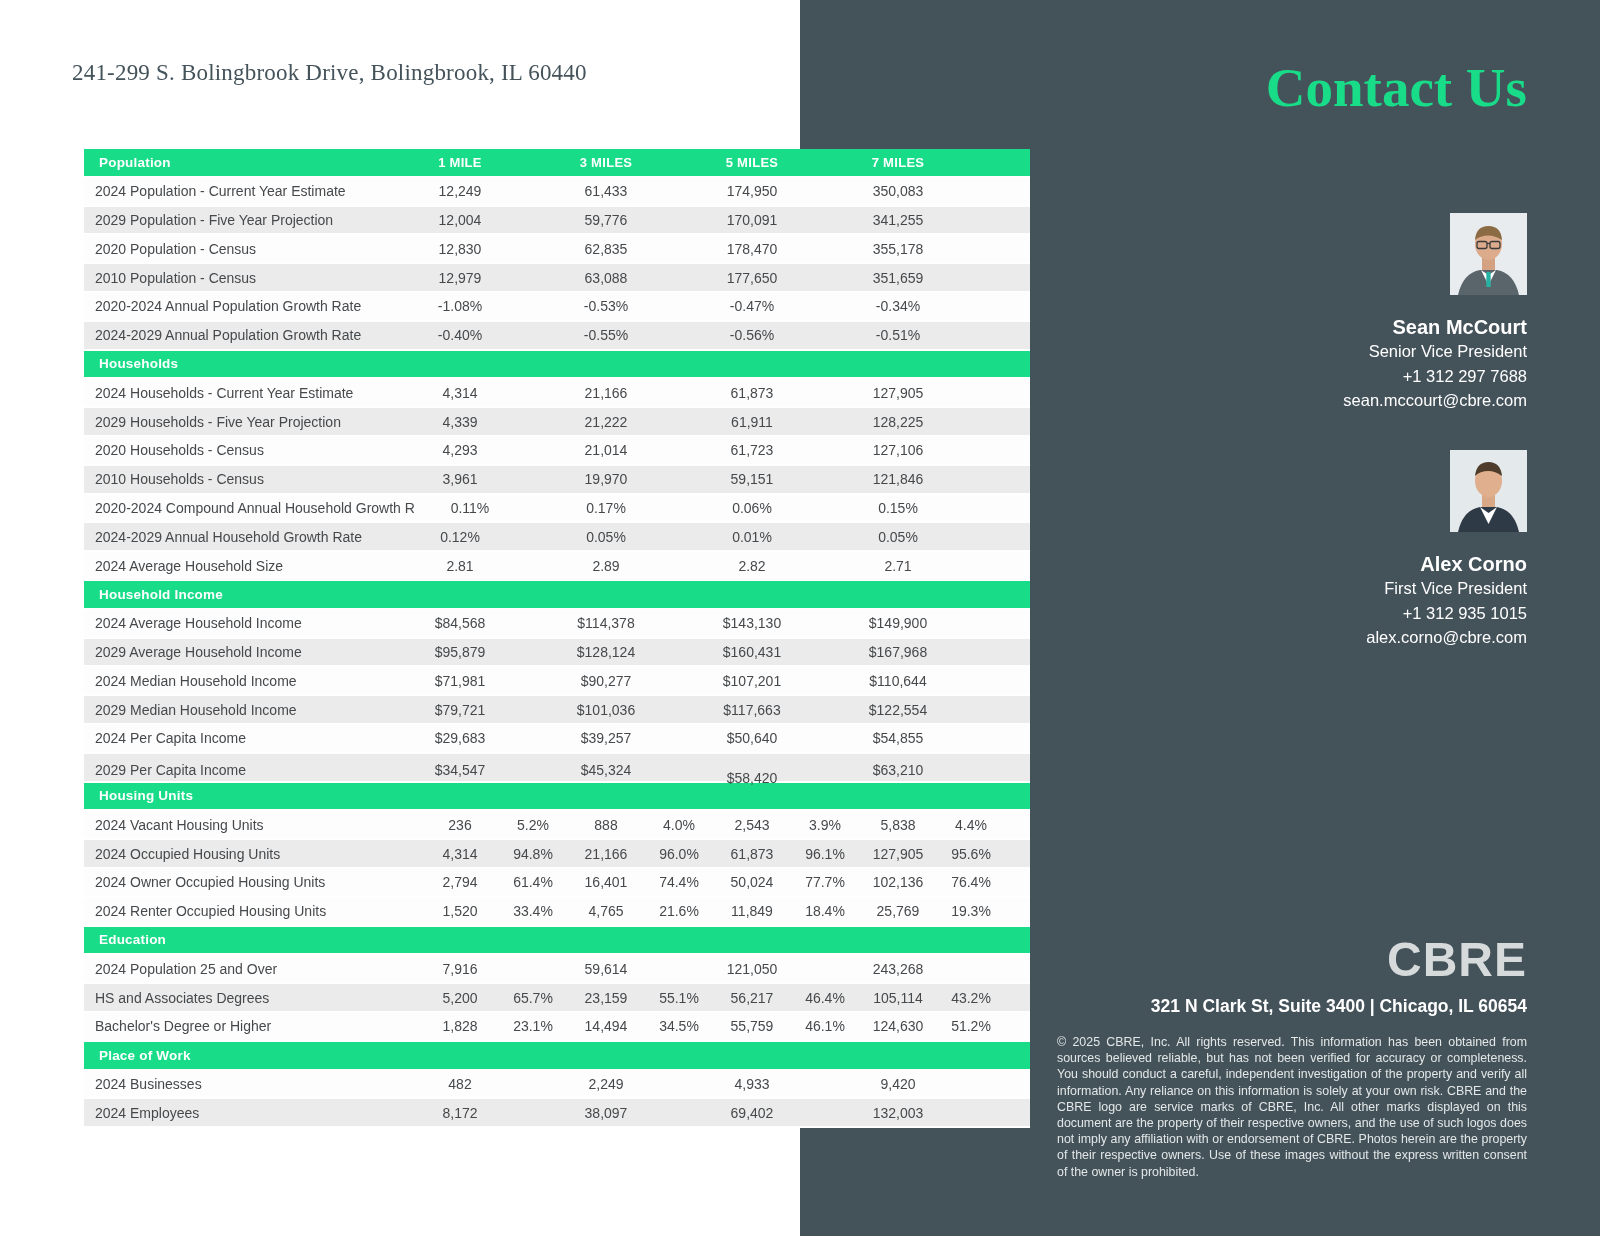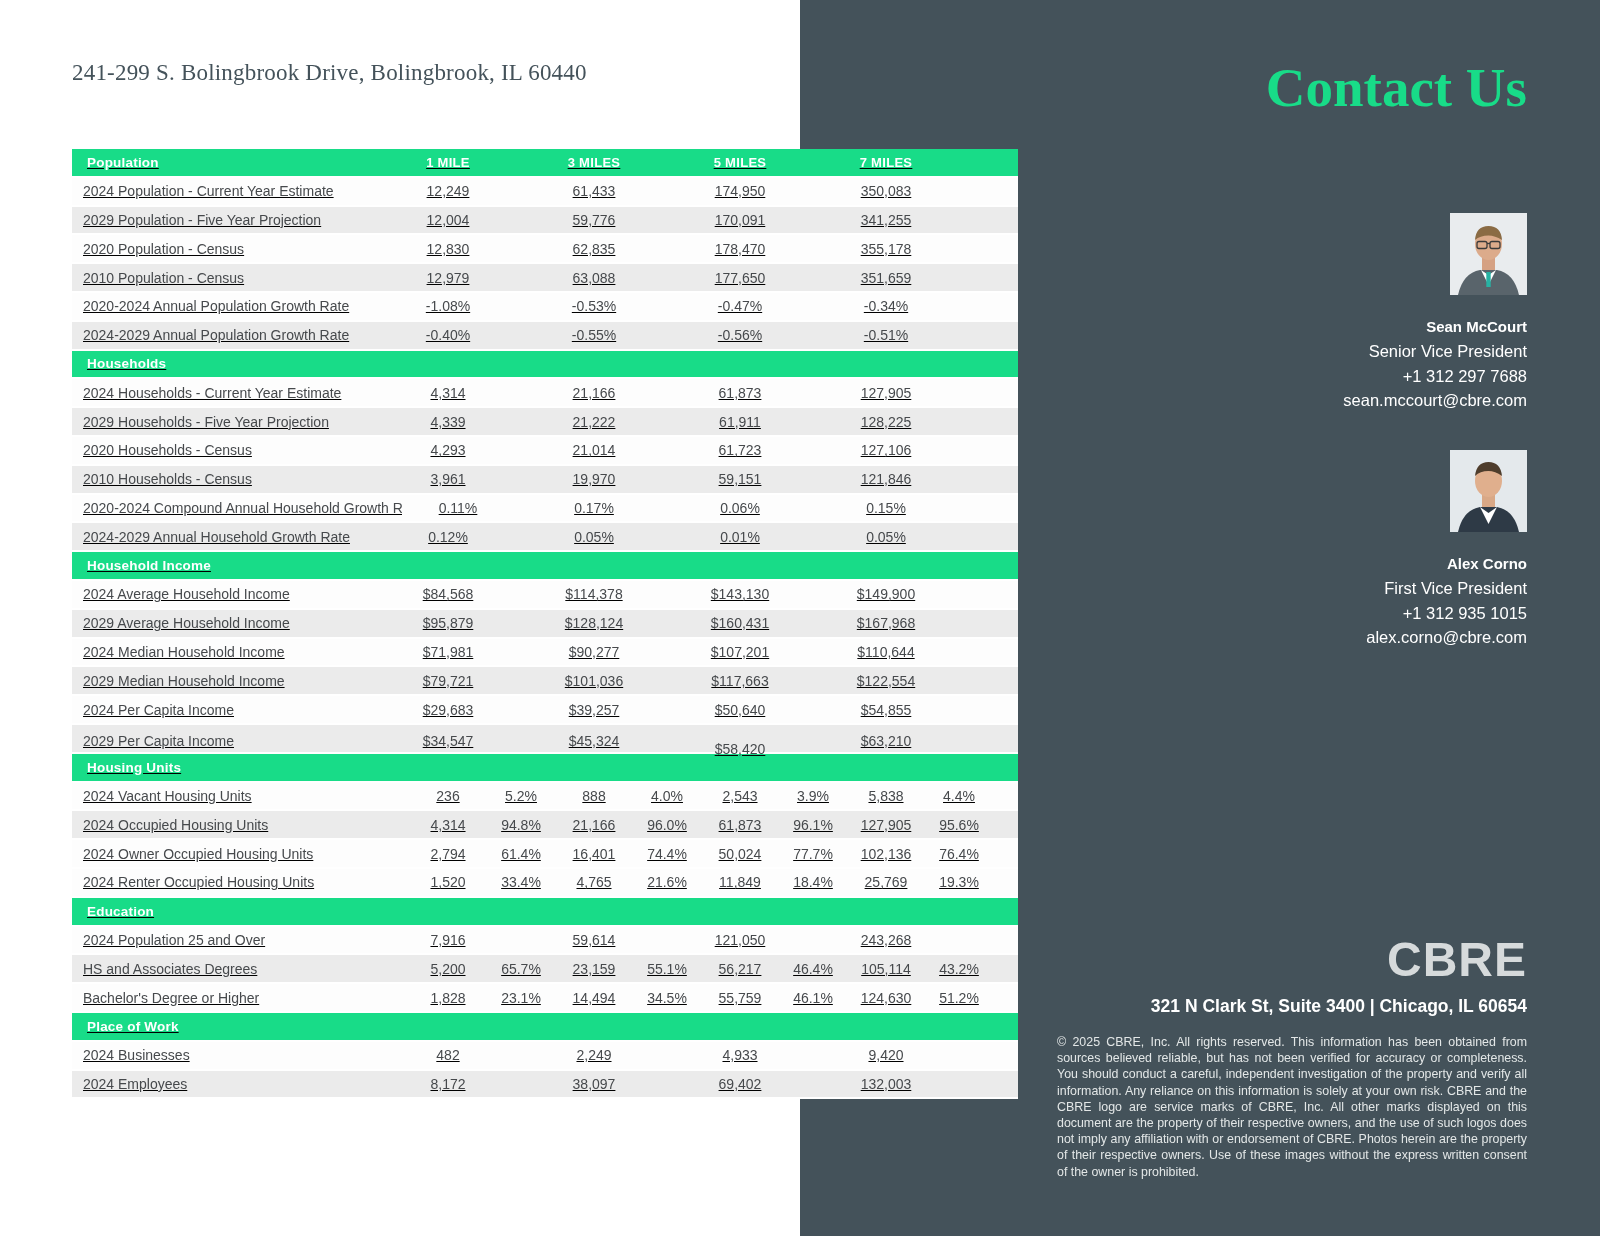--- a/index.html
+++ b/index.html
@@ -12,21 +12,21 @@
     position:absolute;left:800px;top:0;width:800px;height:1236px;
     background:var(--dark_panel,#44525A);
   }
   .property-address{
     position:absolute;left:72px;top:60px;
     font-family:"Liberation Serif",serif;
     font-size:23px;color:#44525a;letter-spacing:.2px;
   }
   
   .demo-table{
-    position:absolute;left:72px;top:149px;width:946px;text-decoration:underline;
+    position:absolute;left:84px;top:149px;width:946px;
   }
   .t-row{
     display:grid;
     grid-template-columns:330px 92px 54px 92px 54px 92px 54px 92px 54px 32px;
     height:28.8px;box-sizing:border-box;align-items:center;
     border-bottom:2px solid #ffffff;
     font-size:14px;color:#46494c;
   }
   .t-row.white{background:#fdfdfd;}
   .t-row.gray{background:var(--row_gray,#EBEBEB);}
@@ -41,21 +41,21 @@
     font-family:"Liberation Serif",serif;font-weight:600;
     font-size:55px;line-height:1.1;color:var(--accent_green,#18DC88);
   }
   .person{position:absolute;right:73px;text-align:right;color:#ffffff;}
   .person.p0{top:213px;}
   .person.p1{top:450px;}
   .photo-frame{
     display:inline-block;width:77px;height:82px;overflow:hidden;
     background:#e9ecee;vertical-align:top;
   }
-  .person-name{margin-top:20px;font-size:15px;font-weight:bold;line-height:24px;}
+  .person-name{margin-top:20px;font-size:20px;font-weight:bold;line-height:24px;}
   .person-line{font-size:16.5px;line-height:24.5px;}
   .cbre-block{position:absolute;right:73px;top:936px;text-align:right;}
   .cbre-logo{
     font-size:48px;font-weight:800;letter-spacing:1px;
     color:#d6dadb;line-height:1;font-family:"Liberation Sans",sans-serif;
     transform:scaleY(1.02);
   }
   .office-address{margin-top:12px;font-size:17.5px;font-weight:600;color:#ffffff;}
   .legal{
     margin-top:17px;width:470px;display:inline-block;
@@ -157,20 +157,27 @@
       <div class="t-cell" style="grid-column: 4;">0.17%</div>
       <div class="t-cell" style="grid-column: 6;">0.06%</div>
       <div class="t-cell" style="grid-column: 8;">0.15%</div>
     </div>
     <div class="t-row gray">
       <div class="t-label">2024-2029 Annual Household Growth Rate</div>
       <div class="t-cell" style="grid-column: 2;">0.12%</div>
       <div class="t-cell" style="grid-column: 4;">0.05%</div>
       <div class="t-cell" style="grid-column: 6;">0.01%</div>
       <div class="t-cell" style="grid-column: 8;">0.05%</div>
+    </div>
+    <div class="t-row white">
+      <div class="t-label">2024 Average Household Size</div>
+      <div class="t-cell" style="grid-column: 2;">2.81</div>
+      <div class="t-cell" style="grid-column: 4;">2.89</div>
+      <div class="t-cell" style="grid-column: 6;">2.82</div>
+      <div class="t-cell" style="grid-column: 8;">2.71</div>
     </div>
     <div class="t-row t-head">
       <div class="t-label">Household Income</div>
     </div>
     <div class="t-row white">
       <div class="t-label">2024 Average Household Income</div>
       <div class="t-cell" style="grid-column: 2;">$84,568</div>
       <div class="t-cell" style="grid-column: 4;">$114,378</div>
       <div class="t-cell" style="grid-column: 6;">$143,130</div>
       <div class="t-cell" style="grid-column: 8;">$149,900</div>

